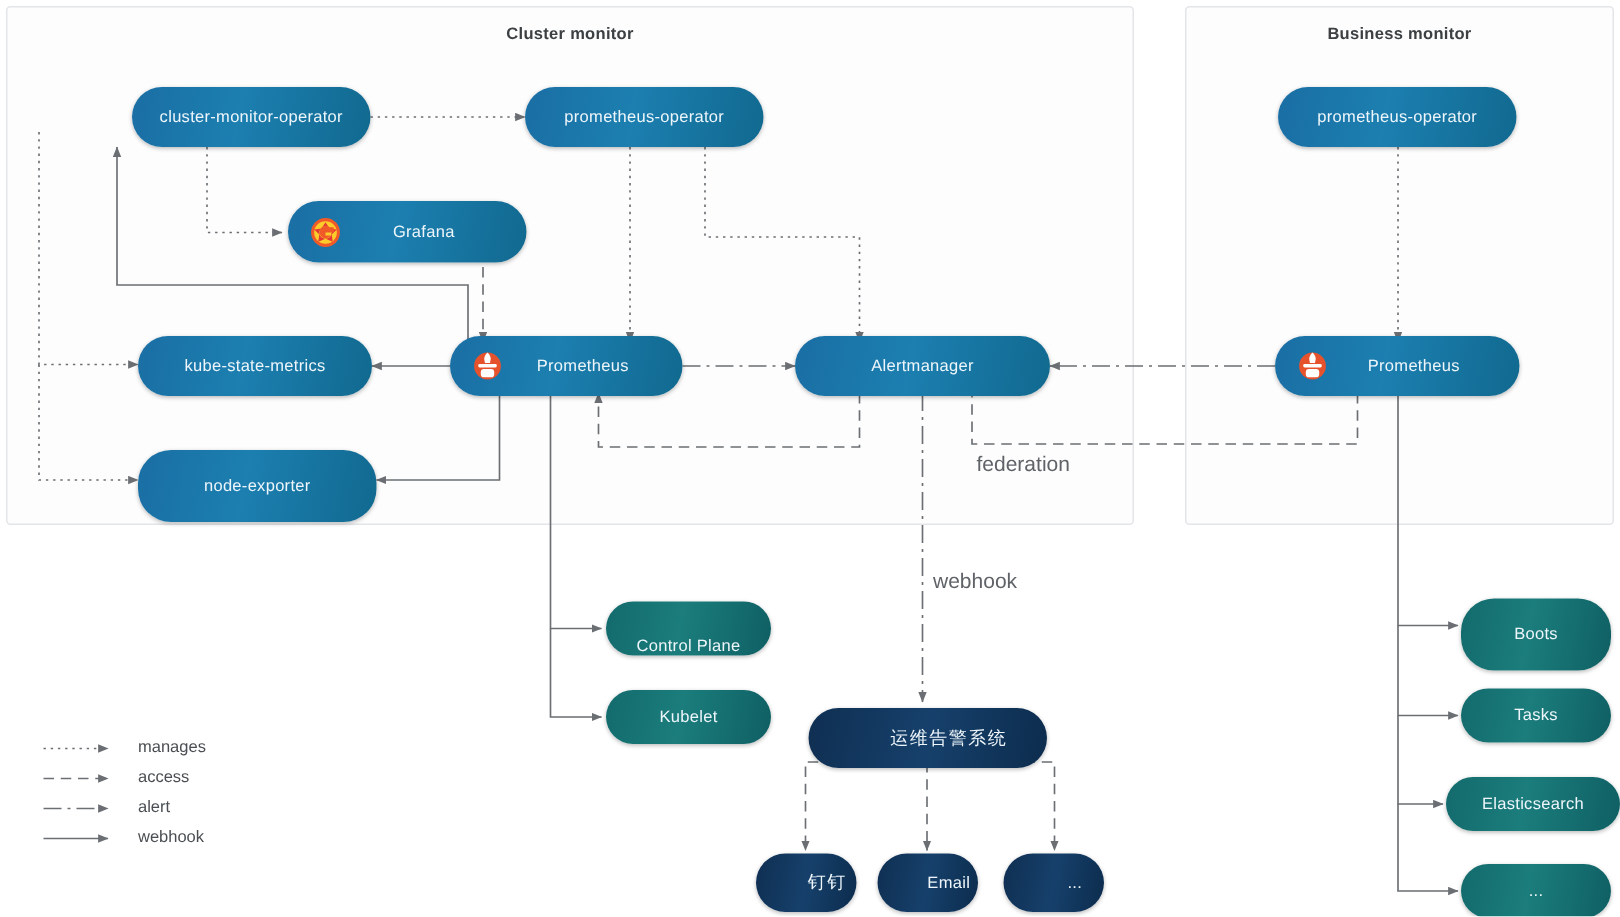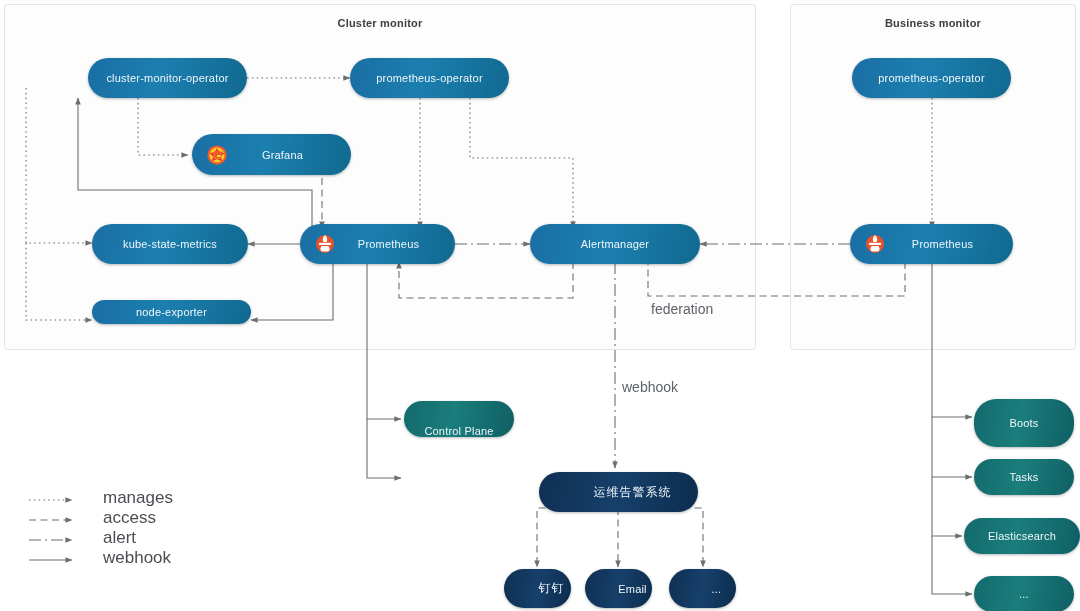--- a/index.html
+++ b/index.html
@@ -99,23 +99,23 @@
   
   #legend { position: absolute; left: 28px; top: 488px; }
   .legend-row {
     position: relative;
     height: 20px;
     display: flex;
     align-items: center;
   }
   .legend-sample { width: 52px; height: 12px; }
   .legend-text {
-    font-size: 17px;
+    font-size: 11px;
     color: #4a4e52;
-    margin-left: 23px;
+    margin-left: 12px;
     white-space: nowrap;
   }
 </style>
 </head>
 <body>
 
 <div id="canvas">
 
   <div class="panel" style="left:4px; top:4px; width:752px; height:346px;"></div>
   <div class="panel" style="left:790px; top:4px; width:286px; height:346px;"></div>
@@ -209,21 +209,21 @@
         <rect x="9.5" y="19" width="13" height="8" rx="3" fill="#ffffff"></rect>
       </svg>
     </span>
     <span class="lbl">Prometheus</span>
   </div>
 
   <div class="node blue" style="left:530px; top:224px; width:170px; height:40px;text-align:center;">
     <span class="lbl">Alertmanager</span>
   </div>
 
-  <div class="node blue" style="left:92px; top:300px; width:159px; height:24px;">
+  <div class="node blue" style="left:92px; top:300px; width:159px; height:48px;">
     <span class="lbl">node-exporter</span>
   </div>
 
   <div class="node blue" style="left:852px; top:58px; width:159px; height:40px;">
     <span class="lbl">prometheus-operator</span>
   </div>
 
   <div class="node blue has-icon" style="left:850px; top:224px; width:163px; height:40px;">
     <span class="brand-icon">
       <svg viewBox="0 0 32 32" width="22" height="22" xmlns="http://www.w3.org/2000/svg">
@@ -233,20 +233,23 @@
         <rect x="9.5" y="19" width="13" height="8" rx="3" fill="#ffffff"></rect>
       </svg>
     </span>
     <span class="lbl">Prometheus</span>
   </div>
 
   <div class="node teal" style="left:404px; top:401px; width:110px; height:36px;align-items:flex-end;">
     <span class="lbl">Control Plane</span>
   </div>
 
+  <div class="node teal" style="left:404px; top:460px; width:110px; height:36px;">
+    <span class="lbl">Kubelet</span>
+  </div>
 
   <div class="node teal" style="left:974px; top:399px; width:100px; height:48px;">
     <span class="lbl">Boots</span>
   </div>
 
   <div class="node teal" style="left:974px; top:459px; width:100px; height:36px;">
     <span class="lbl">Tasks</span>
   </div>
 
   <div class="node teal" style="left:964px; top:518px; width:116px; height:36px;">

